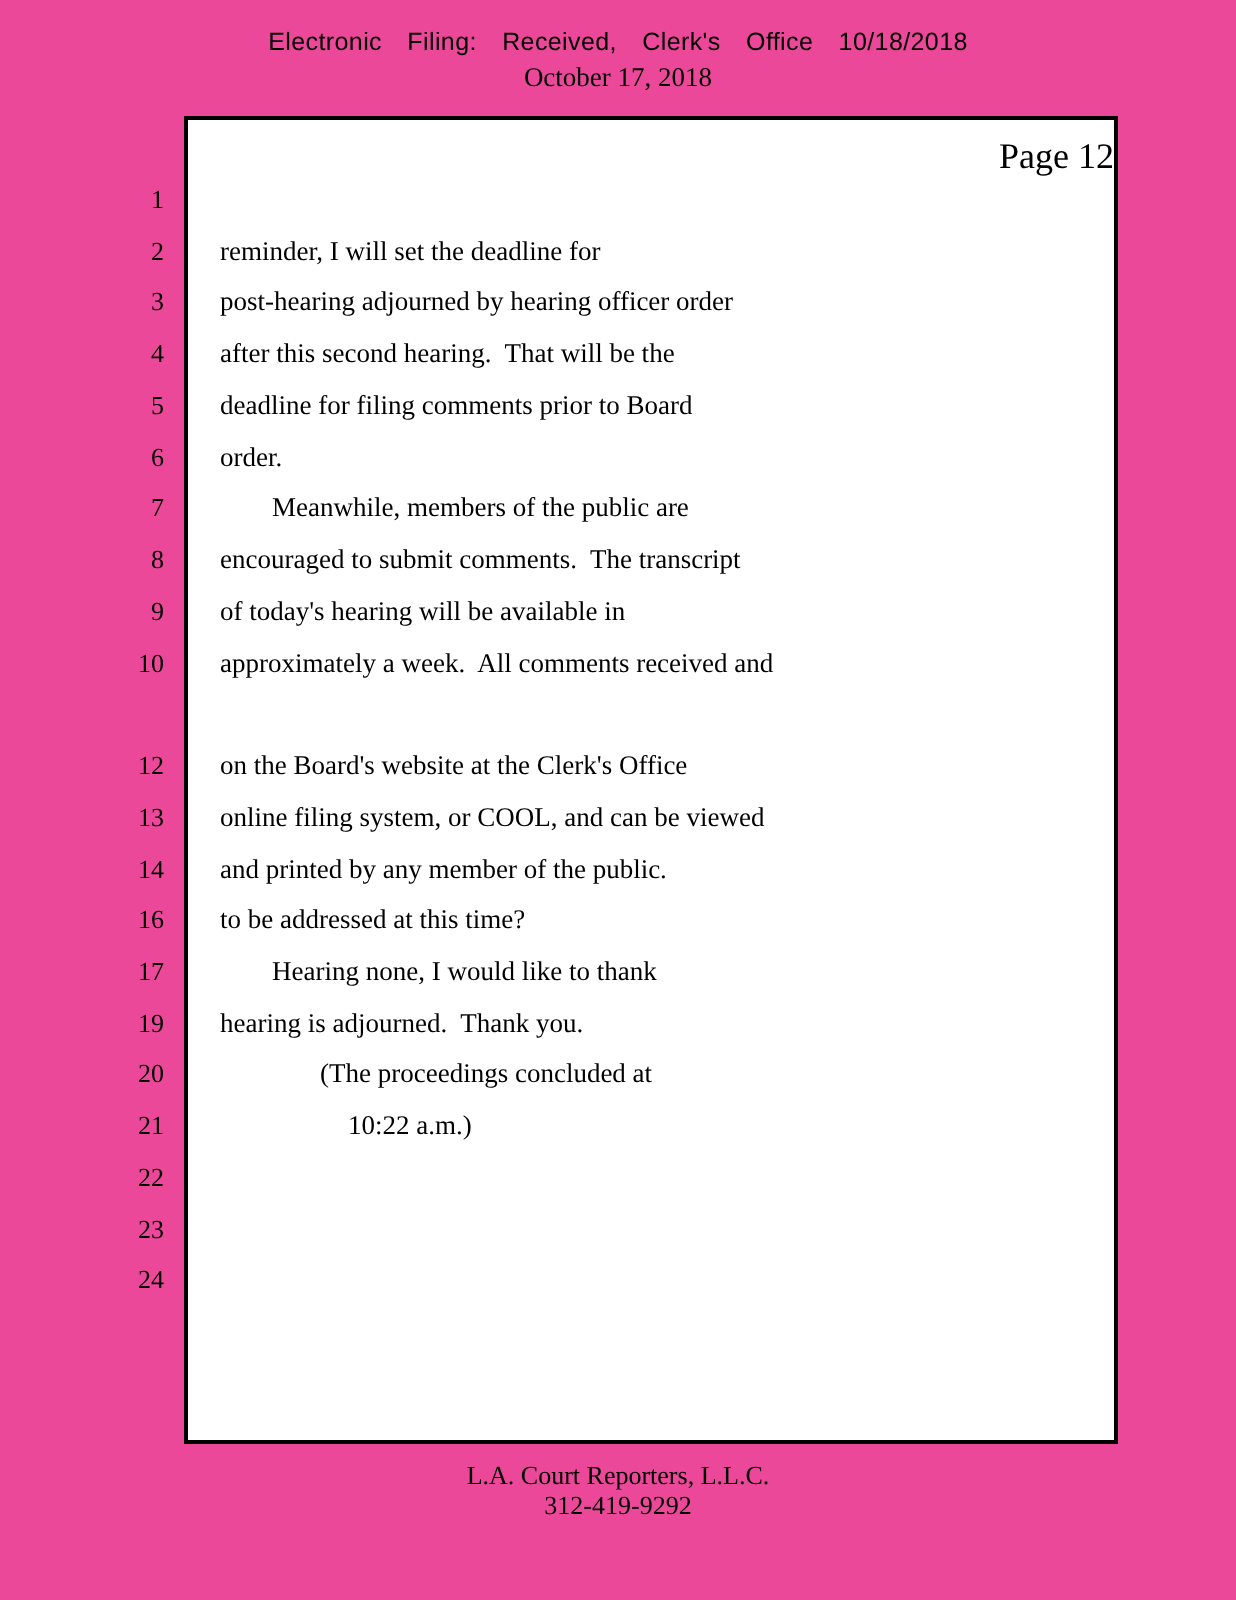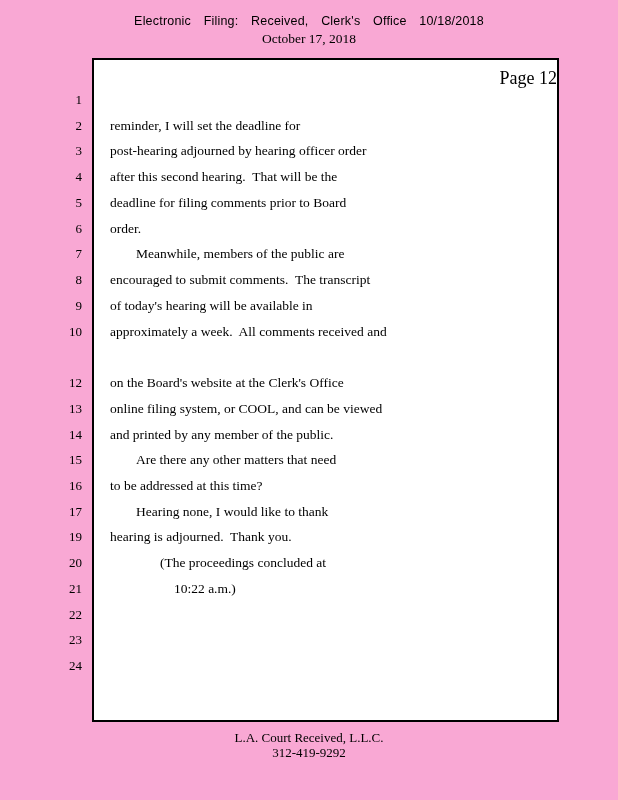--- a/index.html
+++ b/index.html
@@ -4,21 +4,21 @@
 <style>
   html, body {
     margin: 0;
     padding: 0;
     background: #ffffff;
   }
   .sheet {
     position: relative;
     width: 618px;
     height: 800px;
-    background: #f9a8d4;
+    background: #ec4899;
     font-family: "Liberation Serif", serif;
     color: #000000;
     overflow: hidden;
   }
   .efiling-header {
     position: absolute;
     top: 14px;
     left: 0;
     width: 100%;
     text-align: center;
@@ -110,29 +110,28 @@
       <div class="row"><span class="num">5</span><span class="txt indent-0">deadline for filing comments prior to Board</span></div>
       <div class="row"><span class="num">6</span><span class="txt indent-0">order.</span></div>
       <div class="row"><span class="num">7</span><span class="txt indent-1">Meanwhile, members of the public are</span></div>
       <div class="row"><span class="num">8</span><span class="txt indent-0">encouraged to submit comments.  The transcript</span></div>
       <div class="row"><span class="num">9</span><span class="txt indent-0">of today's hearing will be available in</span></div>
       <div class="row"><span class="num">10</span><span class="txt indent-0">approximately a week.  All comments received and</span></div>
       <div class="row"></div>
       <div class="row"><span class="num">12</span><span class="txt indent-0">on the Board's website at the Clerk's Office</span></div>
       <div class="row"><span class="num">13</span><span class="txt indent-0">online filing system, or COOL, and can be viewed</span></div>
       <div class="row"><span class="num">14</span><span class="txt indent-0">and printed by any member of the public.</span></div>
-      <div class="row"><span class="num">15</span><span class="txt indent-1">Are there any other matters that need</span></div>
       <div class="row"><span class="num">16</span><span class="txt indent-0">to be addressed at this time?</span></div>
       <div class="row"><span class="num">17</span><span class="txt indent-1">Hearing none, I would like to thank</span></div>
       <div class="row"><span class="num">19</span><span class="txt indent-0">hearing is adjourned.  Thank you.</span></div>
       <div class="row"><span class="num">20</span><span class="txt indent-2">(The proceedings concluded at</span></div>
       <div class="row"><span class="num">21</span><span class="txt indent-3">10:22 a.m.)</span></div>
       <div class="row"><span class="num">22</span><span class="txt indent-0"></span></div>
       <div class="row"><span class="num">23</span><span class="txt indent-0"></span></div>
       <div class="row"><span class="num">24</span><span class="txt indent-0"></span></div>
     </div>
 
   <div class="footer">
-    <div>L.A. Court Received, L.L.C.</div>
+    <div>L.A. Court Reporters, L.L.C.</div>
     <div>312-419-9292</div>
   </div>
 
 </div>
 
 </body></html>

